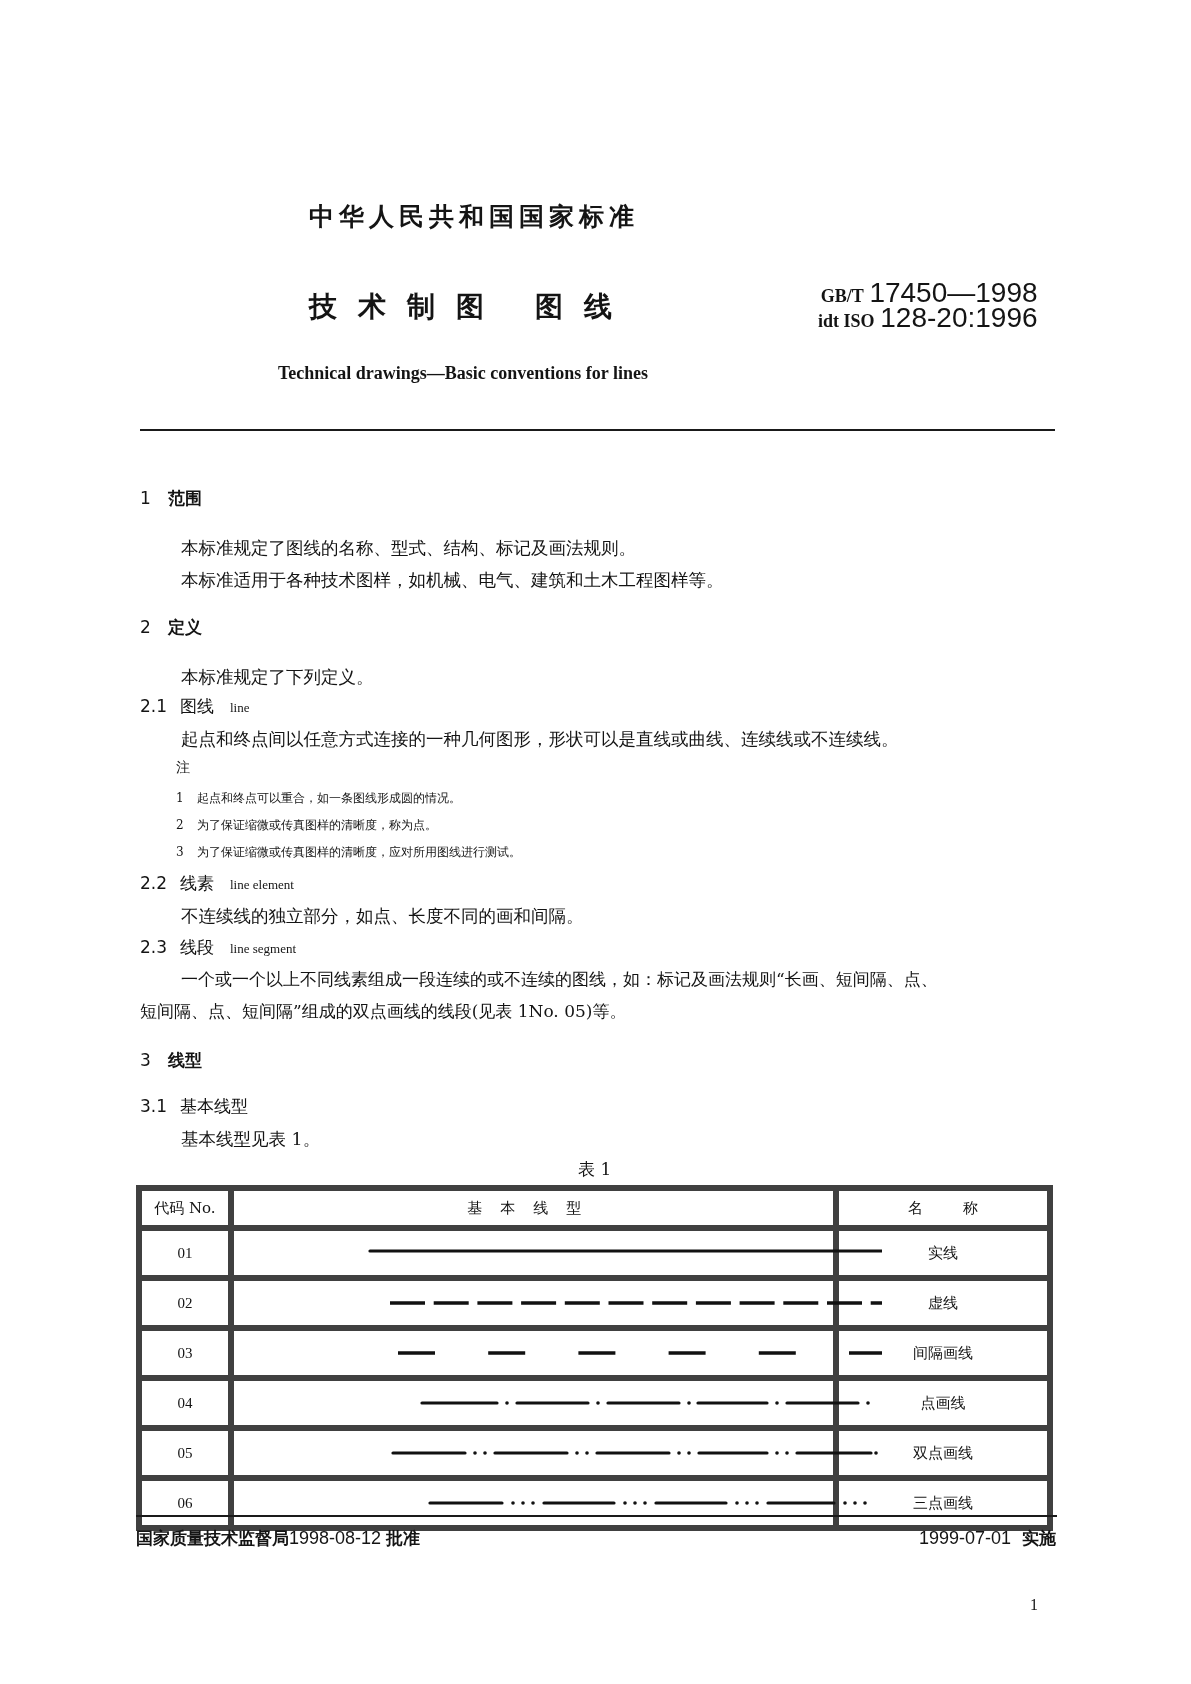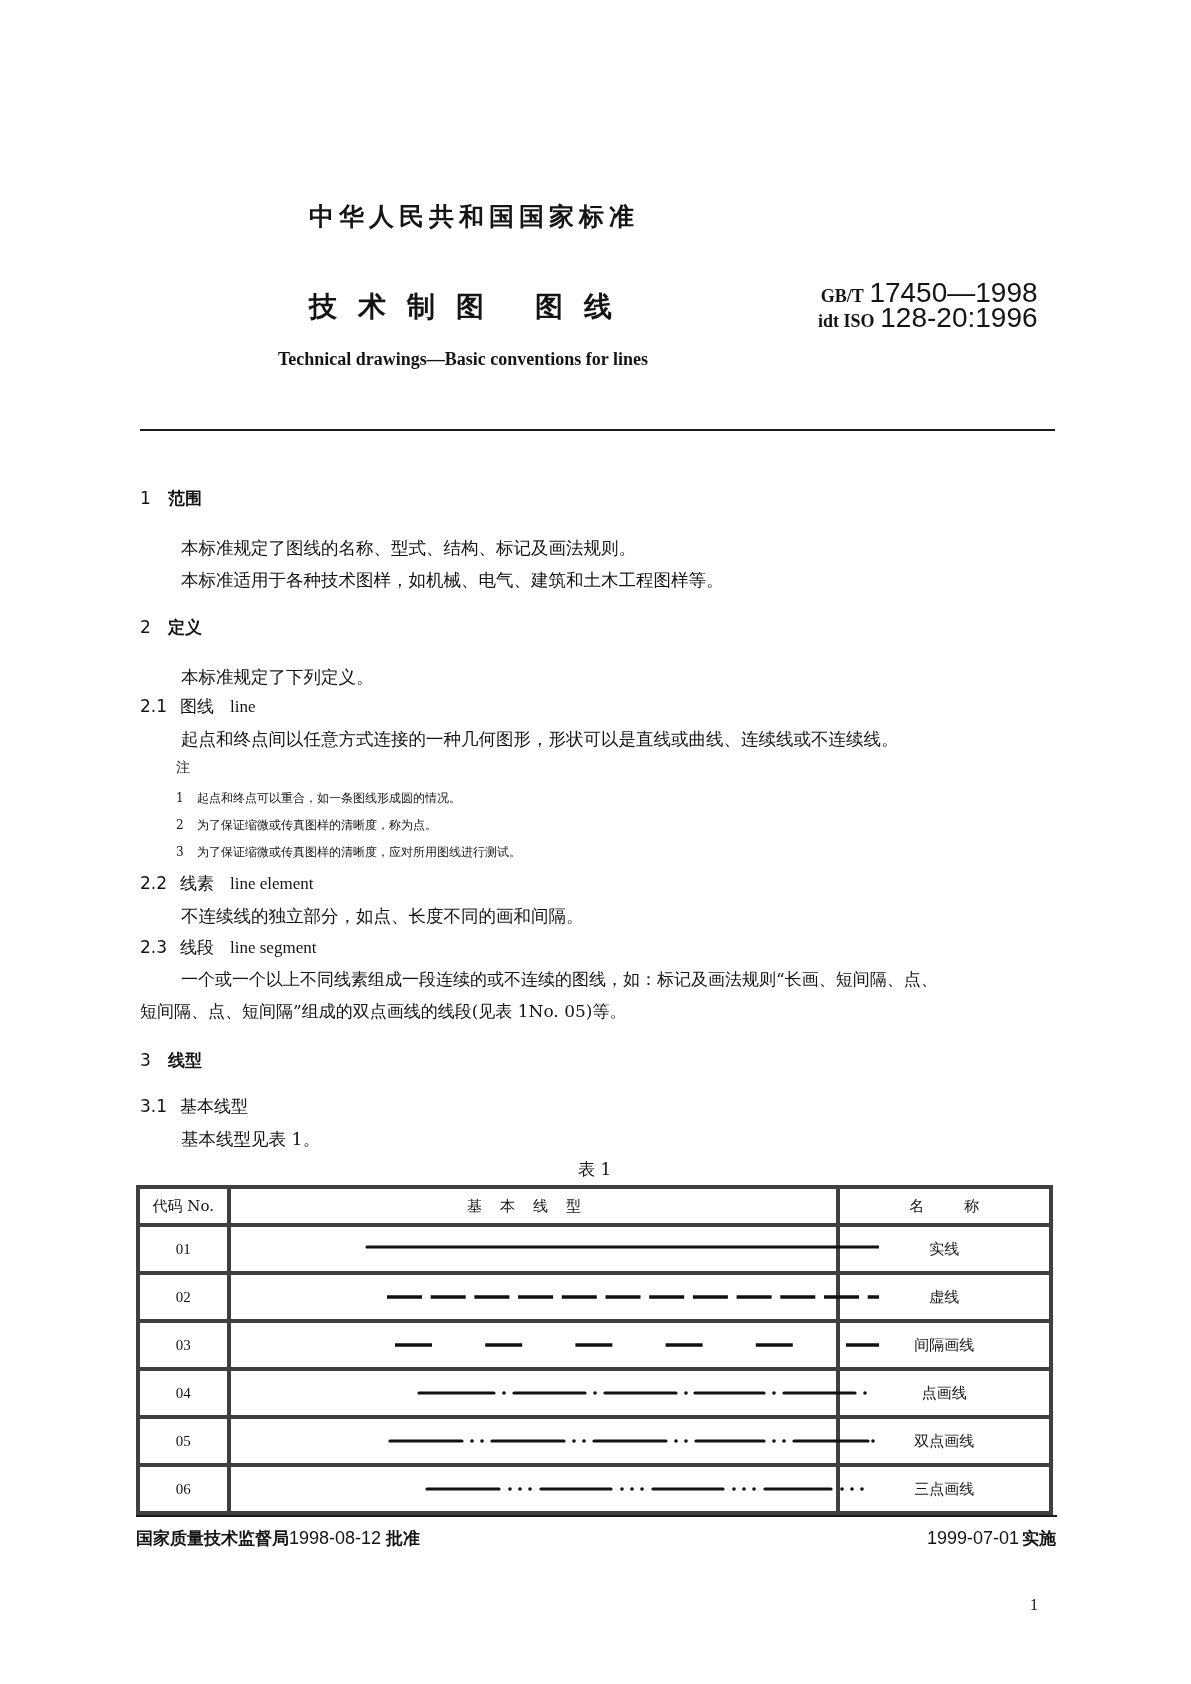--- a/index.html
+++ b/index.html
@@ -46,21 +46,21 @@
       font-family: "Liberation Sans", sans-serif;
       font-stretch: condensed;
       font-size: 28px;
     }
     .std-code .lbl {
       font-family: "Liberation Serif", serif;
       font-weight: bold;
       font-size: 18px;
     }
     .std-en {
-      left: 278px; top: 349px;
+      left: 278px; top: 363px;
       font-family: "Liberation Serif", serif;
       font-weight: bold;
       font-size: 18px;
       white-space: nowrap;
     }
     .top-rule {
       left: 140px; top: 429px;
       width: 915px; height: 2px;
       background: #1a1a1a;
     }
@@ -74,21 +74,21 @@
     }
     .sec-h .n { display: inline-block; width: 28px; font-weight: normal; }
     .sub-h {
       font-family: "DejaVu Sans", sans-serif;
       font-size: 17px;
       white-space: nowrap;
     }
     .sub-h .n { display: inline-block; width: 40px; }
     .sub-h .en {
       font-family: "Liberation Serif", serif;
-      font-size: 17px;
+      font-size: 13px;
       margin-left: 16px;
     }
     .para {
       font-family: "DejaVu Serif", serif;
       font-size: 17.5px;
       white-space: nowrap;
     }
     .note-lbl {
       font-family: "DejaVu Serif", serif;
       font-size: 14px;
@@ -106,21 +106,21 @@
       font-family: "DejaVu Serif", serif;
       font-size: 17px;
     }
     .tbl {
       left: 136px; top: 1185px;
       width: 917px;
       border-collapse: collapse;
       border: 2px solid #1a1a1a;
     }
     .tbl td, .tbl th {
-      border: 4px solid #404040;
+      border: 6px solid #404040;
       padding: 0;
       font-weight: normal;
       text-align: center;
       font-family: "DejaVu Serif", serif;
       font-size: 15px;
       margin-left: 16px;
     }
     .tbl th { height: 34px; }
     .tbl td { height: 44px; }
     .col-no { width: 91px; }
@@ -357,16 +357,16 @@
 </tbody>
   </table>
 
 <div class="abs bot-rule"></div>
 
 <div class="abs foot-left">
   <span>国家质量技术监督局</span><span class="d">1998-08-12</span><span style="margin-left:5px;">批准</span>
 </div>
 
 <div class="abs foot-right">
-  <span class="d">1999-07-01</span><span style="margin-left:3px;">实施</span>
+  <span class="d">1999-07-01</span><span style="margin-left:11px;">实施</span>
 </div>
 
 <div class="abs page-num">1</div>
 
 </body></html>

